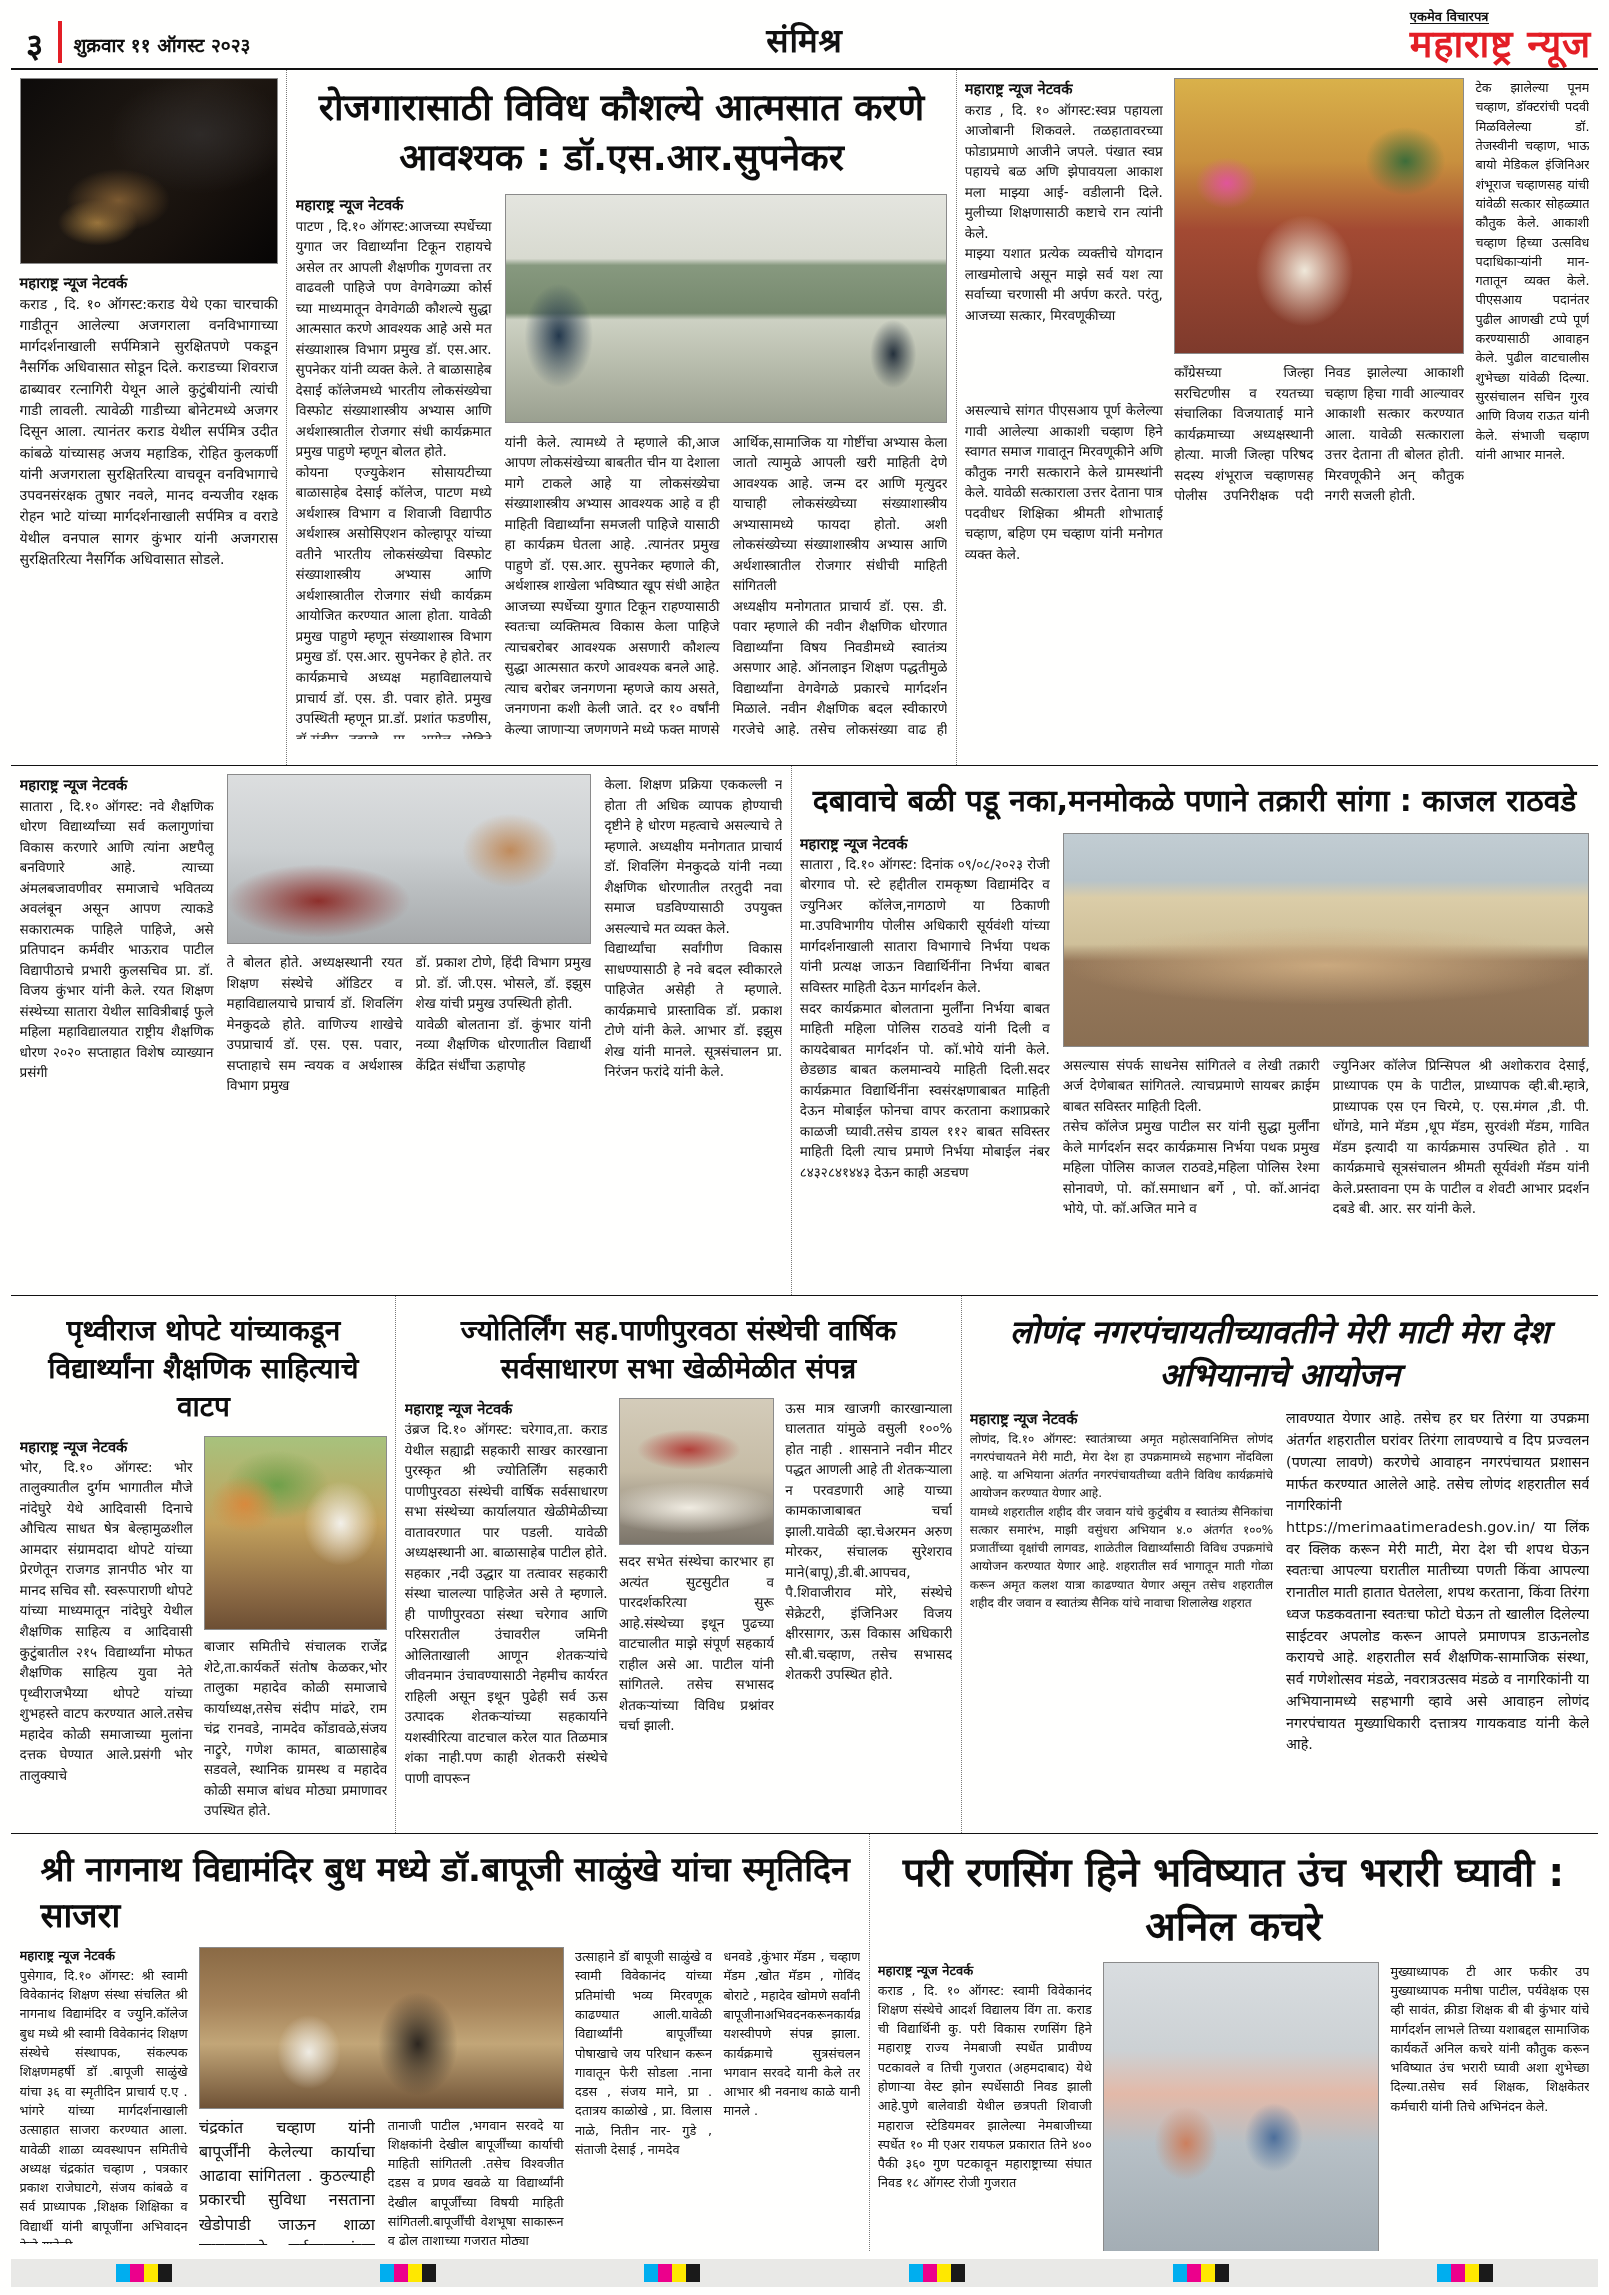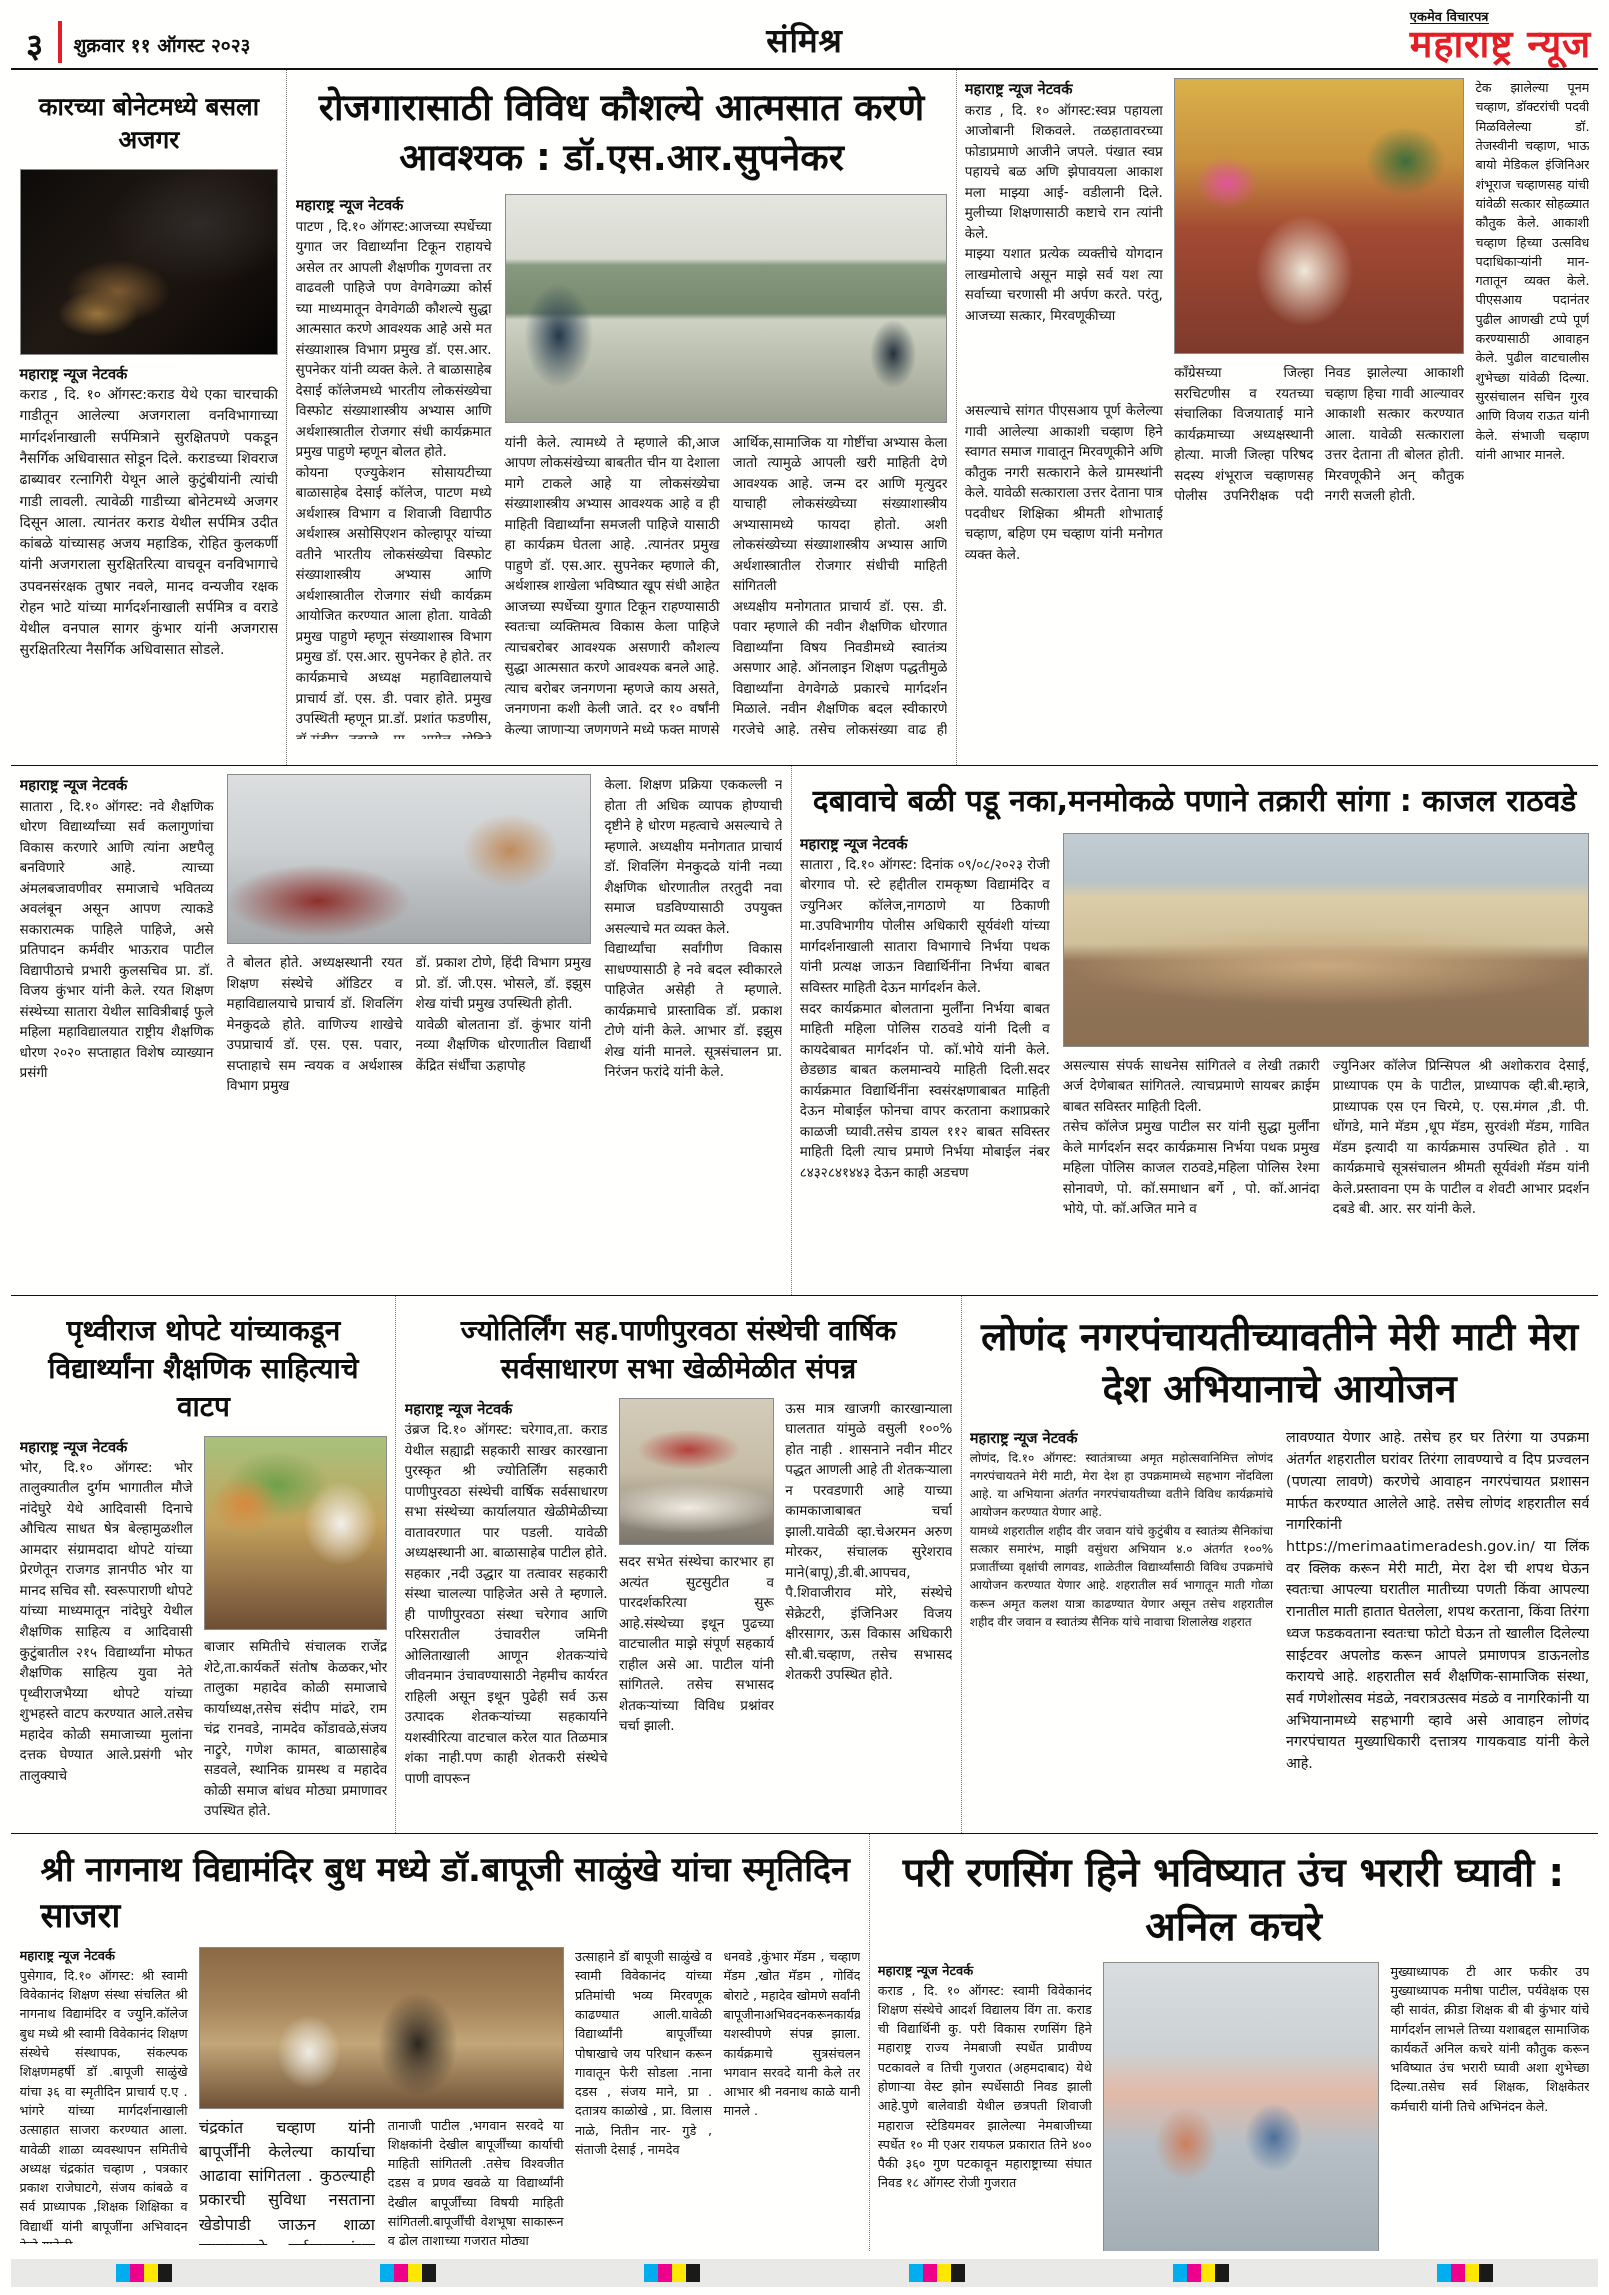--- a/index.html
+++ b/index.html
@@ -96,21 +96,20 @@
     <div class="hdr-center">संमिश्र</div>
     <div class="hdr-logo">
       <div class="hdr-tagline">एकमेव विचारपत्र</div><br>
       <span class="hdr-brand" style="color: rgb(227, 30, 37);">महाराष्ट्र न्यूज</span>
     </div>
   </div>
 
   <div class="row r1">
 
     <div class="sec" style="width:275px;">
-      <div class="hl hl-sm" style="margin:11.4px 4.9px 13px 4.9px;">कारच्या बोनेटमध्ये बसला अजगर</div>
       <div class="photo ph-python" style="height:186px;"></div>
       <div class="byline" style="margin-top:8.2px;">महाराष्ट्र न्यूज नेटवर्क</div>
       <div class="btxt" style="height:368px; font-size:14px;">कराड , दि. १० ऑगस्ट:कराड येथे एका चारचाकी गाडीतून आलेल्या अजगराला वनविभागाच्या मार्गदर्शनाखाली सर्पमित्राने सुरक्षितपणे पकडून नैसर्गिक अधिवासात सोडून दिले. कराडच्या शिवराज ढाब्यावर रत्नागिरी येथून आले कुटुंबीयांनी त्यांची गाडी लावली. त्यावेळी गाडीच्या बोनेटमध्ये अजगर दिसून आला. त्यानंतर कराड येथील सर्पमित्र उदीत कांबळे यांच्यासह अजय महाडिक, रोहित कुलकर्णी यांनी अजगराला सुरक्षितरित्या वाचवून वनविभागाचे उपवनसंरक्षक तुषार नवले, मानद वन्यजीव रक्षक रोहन भाटे यांच्या मार्गदर्शनाखाली सर्पमित्र व वराडे येथील वनपाल सागर कुंभार यांनी अजगरास सुरक्षितरित्या नैसर्गिक अधिवासात सोडले.</div>
     </div>
 
     <div class="sec sep" style="flex:1;">
       <div class="hl hl-xl" style="margin:4.9px 16.3px 11.4px 16.3px;">रोजगारासाठी विविध कौशल्ये आत्मसात करणे आवश्यक : डॉ.एस.आर.सुपनेकर</div>
       <div style="display:flex; gap:13px; overflow:hidden; height:549px;">
         <div style="width:196px; overflow:hidden;">
           <div class="byline">महाराष्ट्र न्यूज नेटवर्क</div>
@@ -217,21 +216,21 @@
           <div class="photo ph-sabha" style="height:147px;"></div>
           <div class="btxt" style="margin-top:6.5px; height:271px;">सदर सभेत संस्थेचा कारभार हा अत्यंत सुटसुटीत व पारदर्शकरित्या सुरू आहे.संस्थेच्या इथून पुढच्या वाटचालीत माझे संपूर्ण सहकार्य राहील असे आ. पाटील यांनी सांगितले. तसेच सभासद शेतकऱ्यांच्या विविध प्रश्नांवर चर्चा झाली.</div>
         </div>
         <div style="flex:1; overflow:hidden;">
           <div class="btxt" style="height:427px;">ऊस मात्र खाजगी कारखान्याला घालतात यांमुळे वसुली १००% होत नाही . शासनाने नवीन मीटर पद्धत आणली आहे ती शेतकऱ्याला न परवडणारी आहे याच्या कामकाजाबाबत चर्चा झाली.यावेळी व्हा.चेअरमन अरुण मोरकर, संचालक सुरेशराव माने(बापू),डी.बी.आपचव, पै.शिवाजीराव मोरे, संस्थेचे सेक्रेटरी, इंजिनिअर विजय क्षीरसागर, ऊस विकास अधिकारी सौ.बी.चव्हाण, तसेच सभासद शेतकरी उपस्थित होते.</div>
         </div>
       </div>
     </div>
 
     <div class="sec sep" style="width:637px;">
-      <div class="hl" style="font-size:39px; margin:6.5px 4.9px 11.4px 4.9px;">लोणंद नगरपंचायतीच्यावतीने मेरी माटी मेरा देश अभियानाचे आयोजन</div>
+      <div class="hl" style="font-size:32px; margin:6.5px 4.9px 11.4px 4.9px;font-style:italic;">लोणंद नगरपंचायतीच्यावतीने मेरी माटी मेरा देश अभियानाचे आयोजन</div>
       <div style="display:flex; gap:13px; overflow:hidden; height:422px;">
         <div style="flex:1; overflow:hidden;">
           <div class="byline">महाराष्ट्र न्यूज नेटवर्क</div>
           <div class="btxt" style="height:396px; font-size:12px;">लोणंद,  दि.१०  ऑगस्ट:  स्वातंत्राच्या अमृत महोत्सवानिमित्त  लोणंद नगरपंचायतने मेरी माटी, मेरा देश हा उपक्रमामध्ये सहभाग नोंदविला आहे. या अभियाना अंतर्गत नगरपंचायतीच्या वतीने विविध कार्यक्रमांचे आयोजन करण्यात येणार आहे.
 यामध्ये शहरातील शहीद वीर जवान यांचे कुटुंबीय व स्वातंत्र्य सैनिकांचा सत्कार समारंभ, माझी वसुंधरा अभियान ४.० अंतर्गत १००% प्रजातींच्या वृक्षांची लागवड, शाळेतील विद्यार्थ्यांसाठी विविध उपक्रमांचे आयोजन करण्यात येणार आहे. शहरातील सर्व भागातून माती गोळा करून अमृत कलश यात्रा काढण्यात येणार असून तसेच शहरातील शहीद वीर जवान व स्वातंत्र्य सैनिक यांचे नावाचा शिलालेख शहरात</div>
         </div>
         <div style="flex:1; overflow:hidden;">
           <div class="btxt" style="height:418px; font-size:14.3px;">लावण्यात येणार आहे. तसेच हर घर तिरंगा या उपक्रमा अंतर्गत शहरातील घरांवर तिरंगा लावण्याचे व दिप प्रज्वलन (पणत्या लावणे) करणेचे आवाहन नगरपंचायत प्रशासन मार्फत करण्यात आलेले आहे. तसेच लोणंद शहरातील सर्व नागरिकांनी https://merimaatimeradesh.gov.in/ या लिंक वर क्लिक करून मेरी माटी, मेरा देश ची शपथ घेऊन स्वतःचा आपल्या घरातील मातीच्या पणती किंवा आपल्या रानातील माती हातात घेतलेला, शपथ करताना, किंवा तिरंगा ध्वज फडकवताना स्वतःचा फोटो घेऊन तो खालील दिलेल्या साईटवर अपलोड करून आपले प्रमाणपत्र डाऊनलोड करायचे आहे. शहरातील सर्व शैक्षणिक-सामाजिक संस्था, सर्व गणेशोत्सव मंडळे, नवरात्रउत्सव मंडळे व नागरिकांनी या अभियानामध्ये सहभागी व्हावे असे आवाहन लोणंद नगरपंचायत मुख्याधिकारी दत्तात्रय गायकवाड यांनी केले आहे.</div>
         </div>
       </div>

